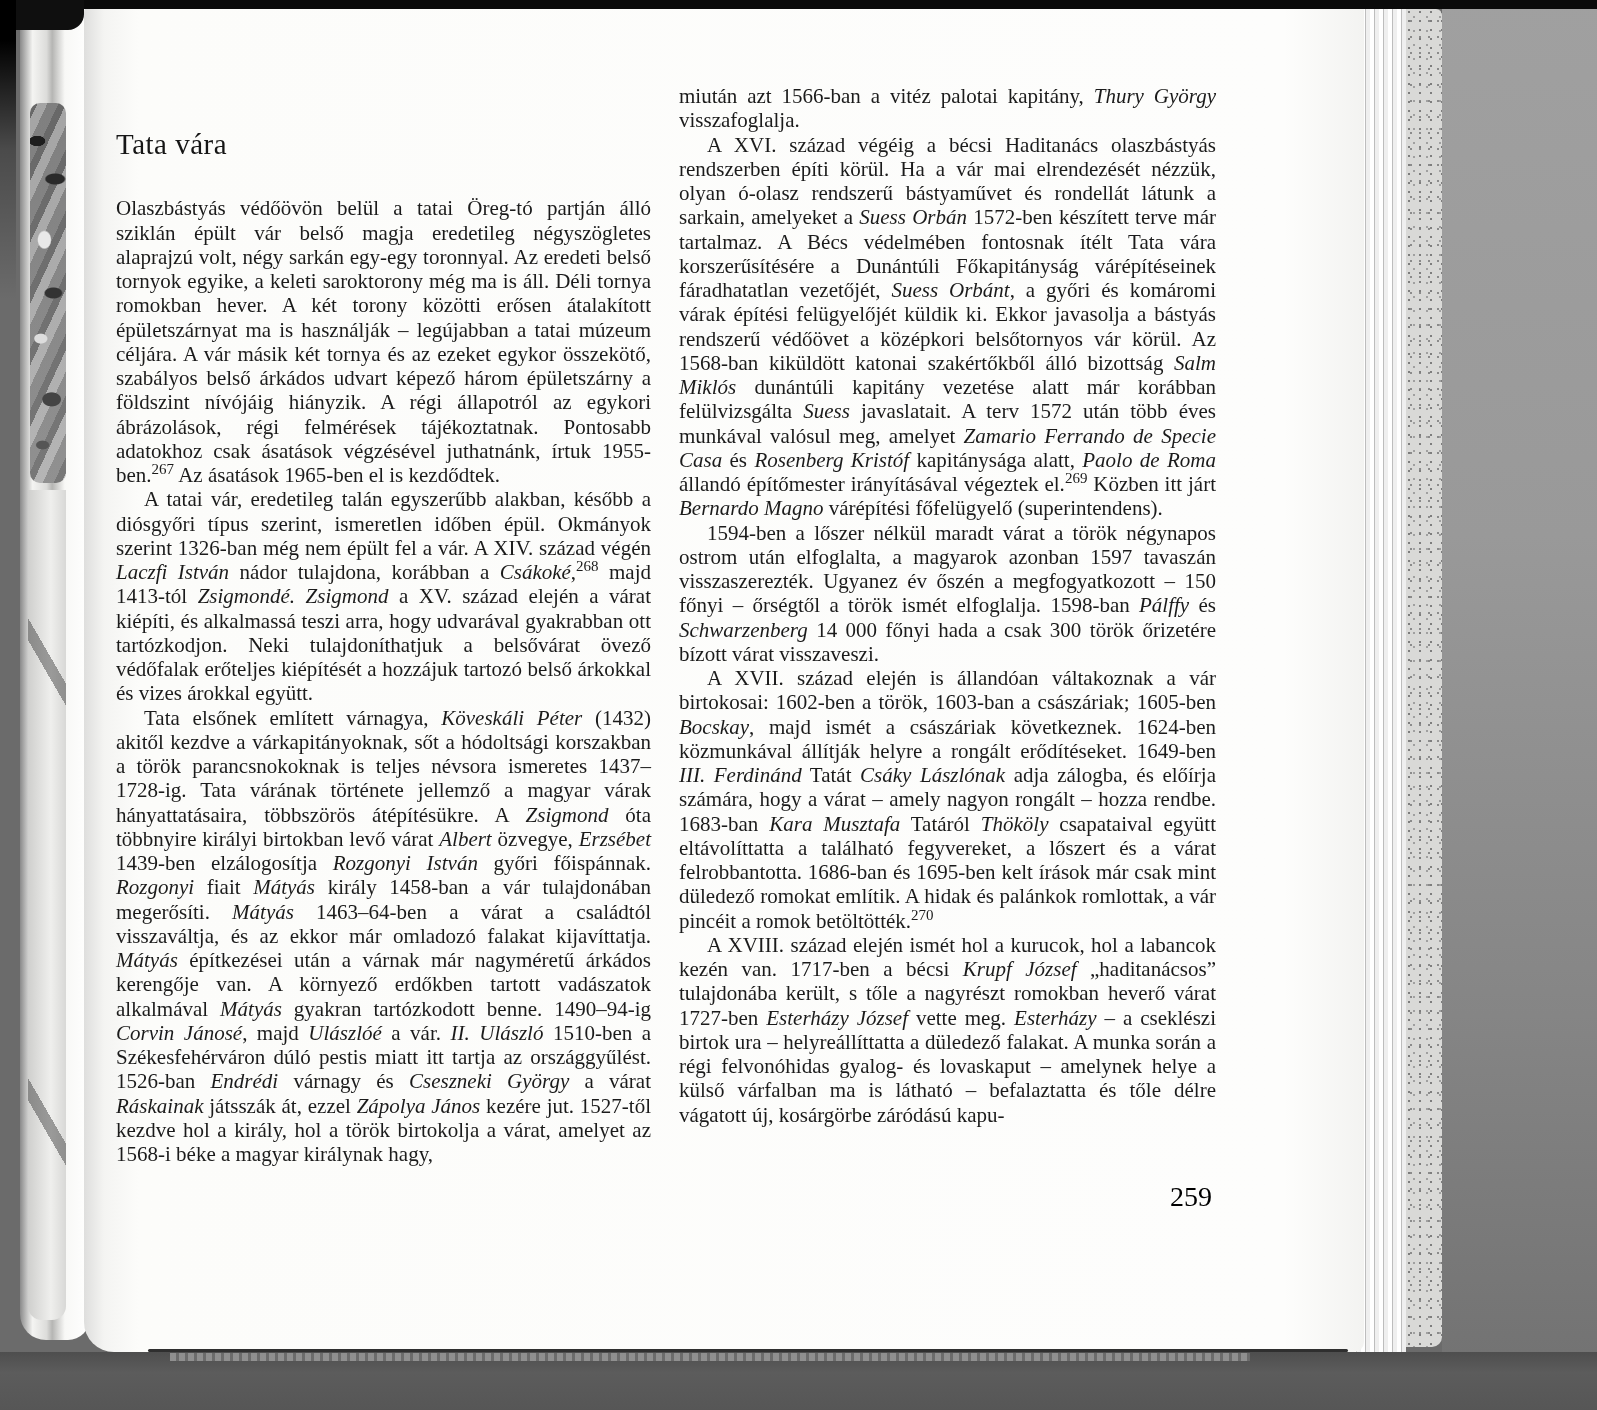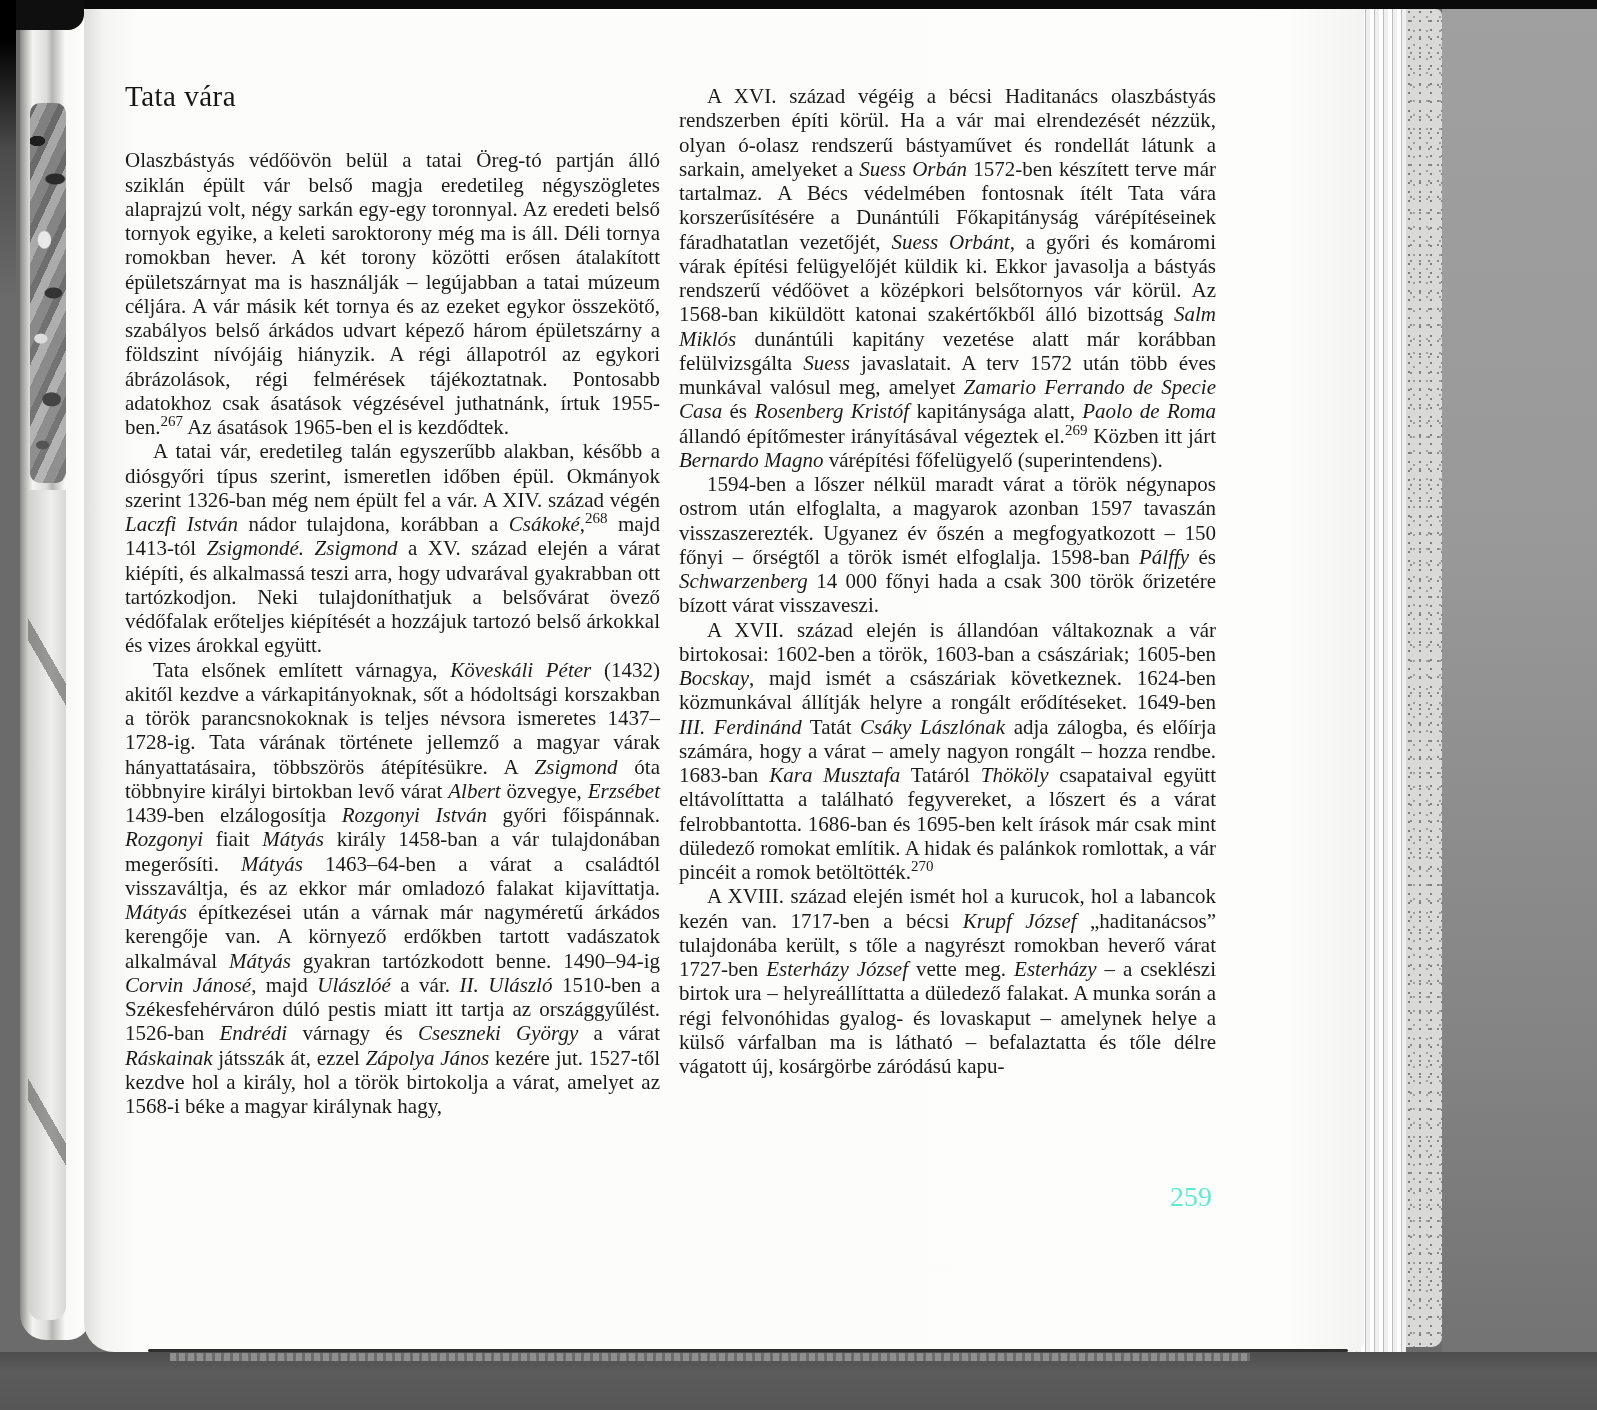--- a/index.html
+++ b/index.html
@@ -54,29 +54,29 @@
     background:#2f2f2f;border-radius:2px;z-index:7;}
   .page-bottom-texture{position:absolute;left:170px;top:1353px;width:1080px;height:8px;
     background:repeating-linear-gradient(90deg,#9a9a9a 0 6px,#707070 6px 9px);opacity:.85;z-index:7;}
   
   .book-page{position:absolute;left:84px;top:8px;width:1280px;height:1344px;z-index:5;
     background:linear-gradient(90deg,#dededd 0,#f4f4f2 20px,#fcfcfa 55px,#fdfdfc 1200px,#f3f3f1 100%);
     border-radius:4px 2px 10px 30px;}
   
   .column{position:absolute;top:84px;width:535px;color:#1b1b1b;font-size:21px;
     line-height:24.25px;z-index:10;}
-  .column-left{left:125px;}
+  .column-left{left:116px;margin-top:48px;}
   .column-right{left:679px;width:537px;}
   h1.page-title{font-size:29px;font-weight:400;margin:0 0 40px 0;letter-spacing:.5px;color:#161616;}
   p.para{margin:0;text-align:justify;hyphens:none;}
   p.indent{text-indent:28px;}
   em{font-style:italic;}
   sup{font-size:15px;line-height:0;vertical-align:baseline;position:relative;top:-8px;}
   .page-number{position:absolute;left:1150px;top:1181px;width:62px;font-size:28px;
-    text-align:right;color:#5eead4;z-index:10;}
+    text-align:right;color:#000000;z-index:10;}
 </style>
 </head>
 <body>
 
 <div class="bg-right"></div>
 <div class="left-curl"></div>
 <div class="photo-block"></div>
 <div class="curl-streaks"></div>
 <div class="book-page"></div>
 <div class="page-edges"></div>
@@ -88,18 +88,19 @@
 <div class="top-left-black"></div>
 <div class="left-dark-edge"></div>
 
 <div class="column column-left">
   <h1 class="page-title">Tata vára</h1>
 <p class="para"><span>Olaszbástyás védőövön belül a tatai Öreg-tó partján álló sziklán épült vár belső magja eredetileg négyszögletes alaprajzú volt, négy sarkán egy-egy toronnyal. Az eredeti belső tornyok egyike, a keleti saroktorony még ma is áll. Déli tornya romokban hever. A két torony közötti erősen átalakított épületszárnyat ma is használják – legújabban a tatai múzeum céljára. A vár másik két tornya és az ezeket egykor összekötő, szabályos belső árkádos udvart képező három épületszárny a földszint nívójáig hiányzik. A régi állapotról az egykori ábrázolások, régi felmérések tájékoztatnak. Pontosabb adatokhoz csak ásatások végzésével juthatnánk, írtuk 1955-ben.</span><sup>267</sup><span> Az ásatások 1965-ben el is kezdődtek.</span></p>
     <p class="para indent"><span>A tatai vár, eredetileg talán egyszerűbb alakban, később a diósgyőri típus szerint, ismeretlen időben épül. Okmányok szerint 1326-ban még nem épült fel a vár. A XIV. század végén </span><em>Laczfi István</em><span> nádor tulajdona, korábban a </span><em>Csákoké</em><span>,</span><sup>268</sup><span> majd 1413-tól </span><em>Zsigmondé. Zsigmond</em><span> a XV. század elején a várat kiépíti, és alkalmassá teszi arra, hogy udvarával gyakrabban ott tartózkodjon. Neki tulajdoníthatjuk a belsővárat övező védőfalak erőteljes kiépítését a hozzájuk tartozó belső árkokkal és vizes árokkal együtt.</span></p>
     <p class="para indent"><span>Tata elsőnek említett várnagya, </span><em>Köveskáli Péter</em><span> (1432) akitől kezdve a várkapitányoknak, sőt a hódoltsági korszakban a török parancsnokoknak is teljes névsora ismeretes 1437–1728-ig. Tata várának története jellemző a magyar várak hányattatásaira, többszörös átépítésükre. A </span><em>Zsigmond</em><span> óta többnyire királyi birtokban levő várat </span><em>Albert</em><span> özvegye, </span><em>Erzsébet</em><span> 1439-ben elzálogosítja </span><em>Rozgonyi István</em><span> győri főispánnak. </span><em>Rozgonyi</em><span> fiait </span><em>Mátyás</em><span> király 1458-ban a vár tulajdonában megerősíti. </span><em>Mátyás</em><span> 1463–64-ben a várat a családtól visszaváltja, és az ekkor már omladozó falakat kijavíttatja. </span><em>Mátyás</em><span> építkezései után a várnak már nagyméretű árkádos kerengője van. A környező erdőkben tartott vadászatok alkalmával </span><em>Mátyás</em><span> gyakran tartózkodott benne. 1490–94-ig </span><em>Corvin Jánosé</em><span>, majd </span><em>Ulászlóé</em><span> a vár. </span><em>II. Ulászló</em><span> 1510-ben a Székesfehérváron dúló pestis miatt itt tartja az országgyűlést. 1526-ban </span><em>Endrédi</em><span> várnagy és </span><em>Cseszneki György</em><span> a várat </span><em>Ráskainak</em><span> játsszák át, ezzel </span><em>Zápolya János</em><span> kezére jut. 1527-től kezdve hol a király, hol a török birtokolja a várat, amelyet az 1568-i béke a magyar királynak hagy,</span></p>
   </div>
 <div class="column column-right">
+    <p class="para"><span>miután azt 1566-ban a vitéz palotai kapitány, </span><em>Thury György</em><span> visszafoglalja.</span></p>
     <p class="para indent"><span>A XVI. század végéig a bécsi Haditanács olaszbástyás rendszerben építi körül. Ha a vár mai elrendezését nézzük, olyan ó-olasz rendszerű bástyaművet és rondellát látunk a sarkain, amelyeket a </span><em>Suess Orbán</em><span> 1572-ben készített terve már tartalmaz. A Bécs védelmében fontosnak ítélt Tata vára korszerűsítésére a Dunántúli Főkapitányság várépítéseinek fáradhatatlan vezetőjét, </span><em>Suess Orbánt</em><span>, a győri és komáromi várak építési felügyelőjét küldik ki. Ekkor javasolja a bástyás rendszerű védőövet a középkori belsőtornyos vár körül. Az 1568-ban kiküldött katonai szakértőkből álló bizottság </span><em>Salm Miklós</em><span> dunántúli kapitány vezetése alatt már korábban felülvizsgálta </span><em>Suess</em><span> javaslatait. A terv 1572 után több éves munkával valósul meg, amelyet </span><em>Zamario Ferrando de Specie Casa</em><span> és </span><em>Rosenberg Kristóf</em><span> kapitánysága alatt, </span><em>Paolo de Roma</em><span> állandó építőmester irányításával végeztek el.</span><sup>269</sup><span> Közben itt járt </span><em>Bernardo Magno</em><span> várépítési főfelügyelő (superintendens).</span></p>
     <p class="para indent"><span>1594-ben a lőszer nélkül maradt várat a török négynapos ostrom után elfoglalta, a magyarok azonban 1597 tavaszán visszaszerezték. Ugyanez év őszén a megfogyatkozott – 150 főnyi – őrségtől a török ismét elfoglalja. 1598-ban </span><em>Pálffy</em><span> és </span><em>Schwarzenberg</em><span> 14 000 főnyi hada a csak 300 török őrizetére bízott várat visszaveszi.</span></p>
     <p class="para indent"><span>A XVII. század elején is állandóan váltakoznak a vár birtokosai: 1602-ben a török, 1603-ban a császáriak; 1605-ben </span><em>Bocskay</em><span>, majd ismét a császáriak következnek. 1624-ben közmunkával állítják helyre a rongált erődítéseket. 1649-ben </span><em>III. Ferdinánd</em><span> Tatát </span><em>Csáky Lászlónak</em><span> adja zálogba, és előírja számára, hogy a várat – amely nagyon rongált – hozza rendbe. 1683-ban </span><em>Kara Musztafa</em><span> Tatáról </span><em>Thököly</em><span> csapataival együtt eltávolíttatta a található fegyvereket, a lőszert és a várat felrobbantotta. 1686-ban és 1695-ben kelt írások már csak mint düledező romokat említik. A hidak és palánkok romlottak, a vár pincéit a romok betöltötték.</span><sup>270</sup></p>
     <p class="para indent"><span>A XVIII. század elején ismét hol a kurucok, hol a labancok kezén van. 1717-ben a bécsi </span><em>Krupf József</em><span> „haditanácsos” tulajdonába került, s tőle a nagyrészt romokban heverő várat 1727-ben </span><em>Esterházy József</em><span> vette meg. </span><em>Esterházy</em><span> – a cseklészi birtok ura – helyreállíttatta a düledező falakat. A munka során a régi felvonóhidas gyalog- és lovaskaput – amelynek helye a külső várfalban ma is látható – befalaztatta és tőle délre vágatott új, kosárgörbe záródású kapu-</span></p>
   </div>
 <div class="page-number">259</div>
 
 </body></html>

